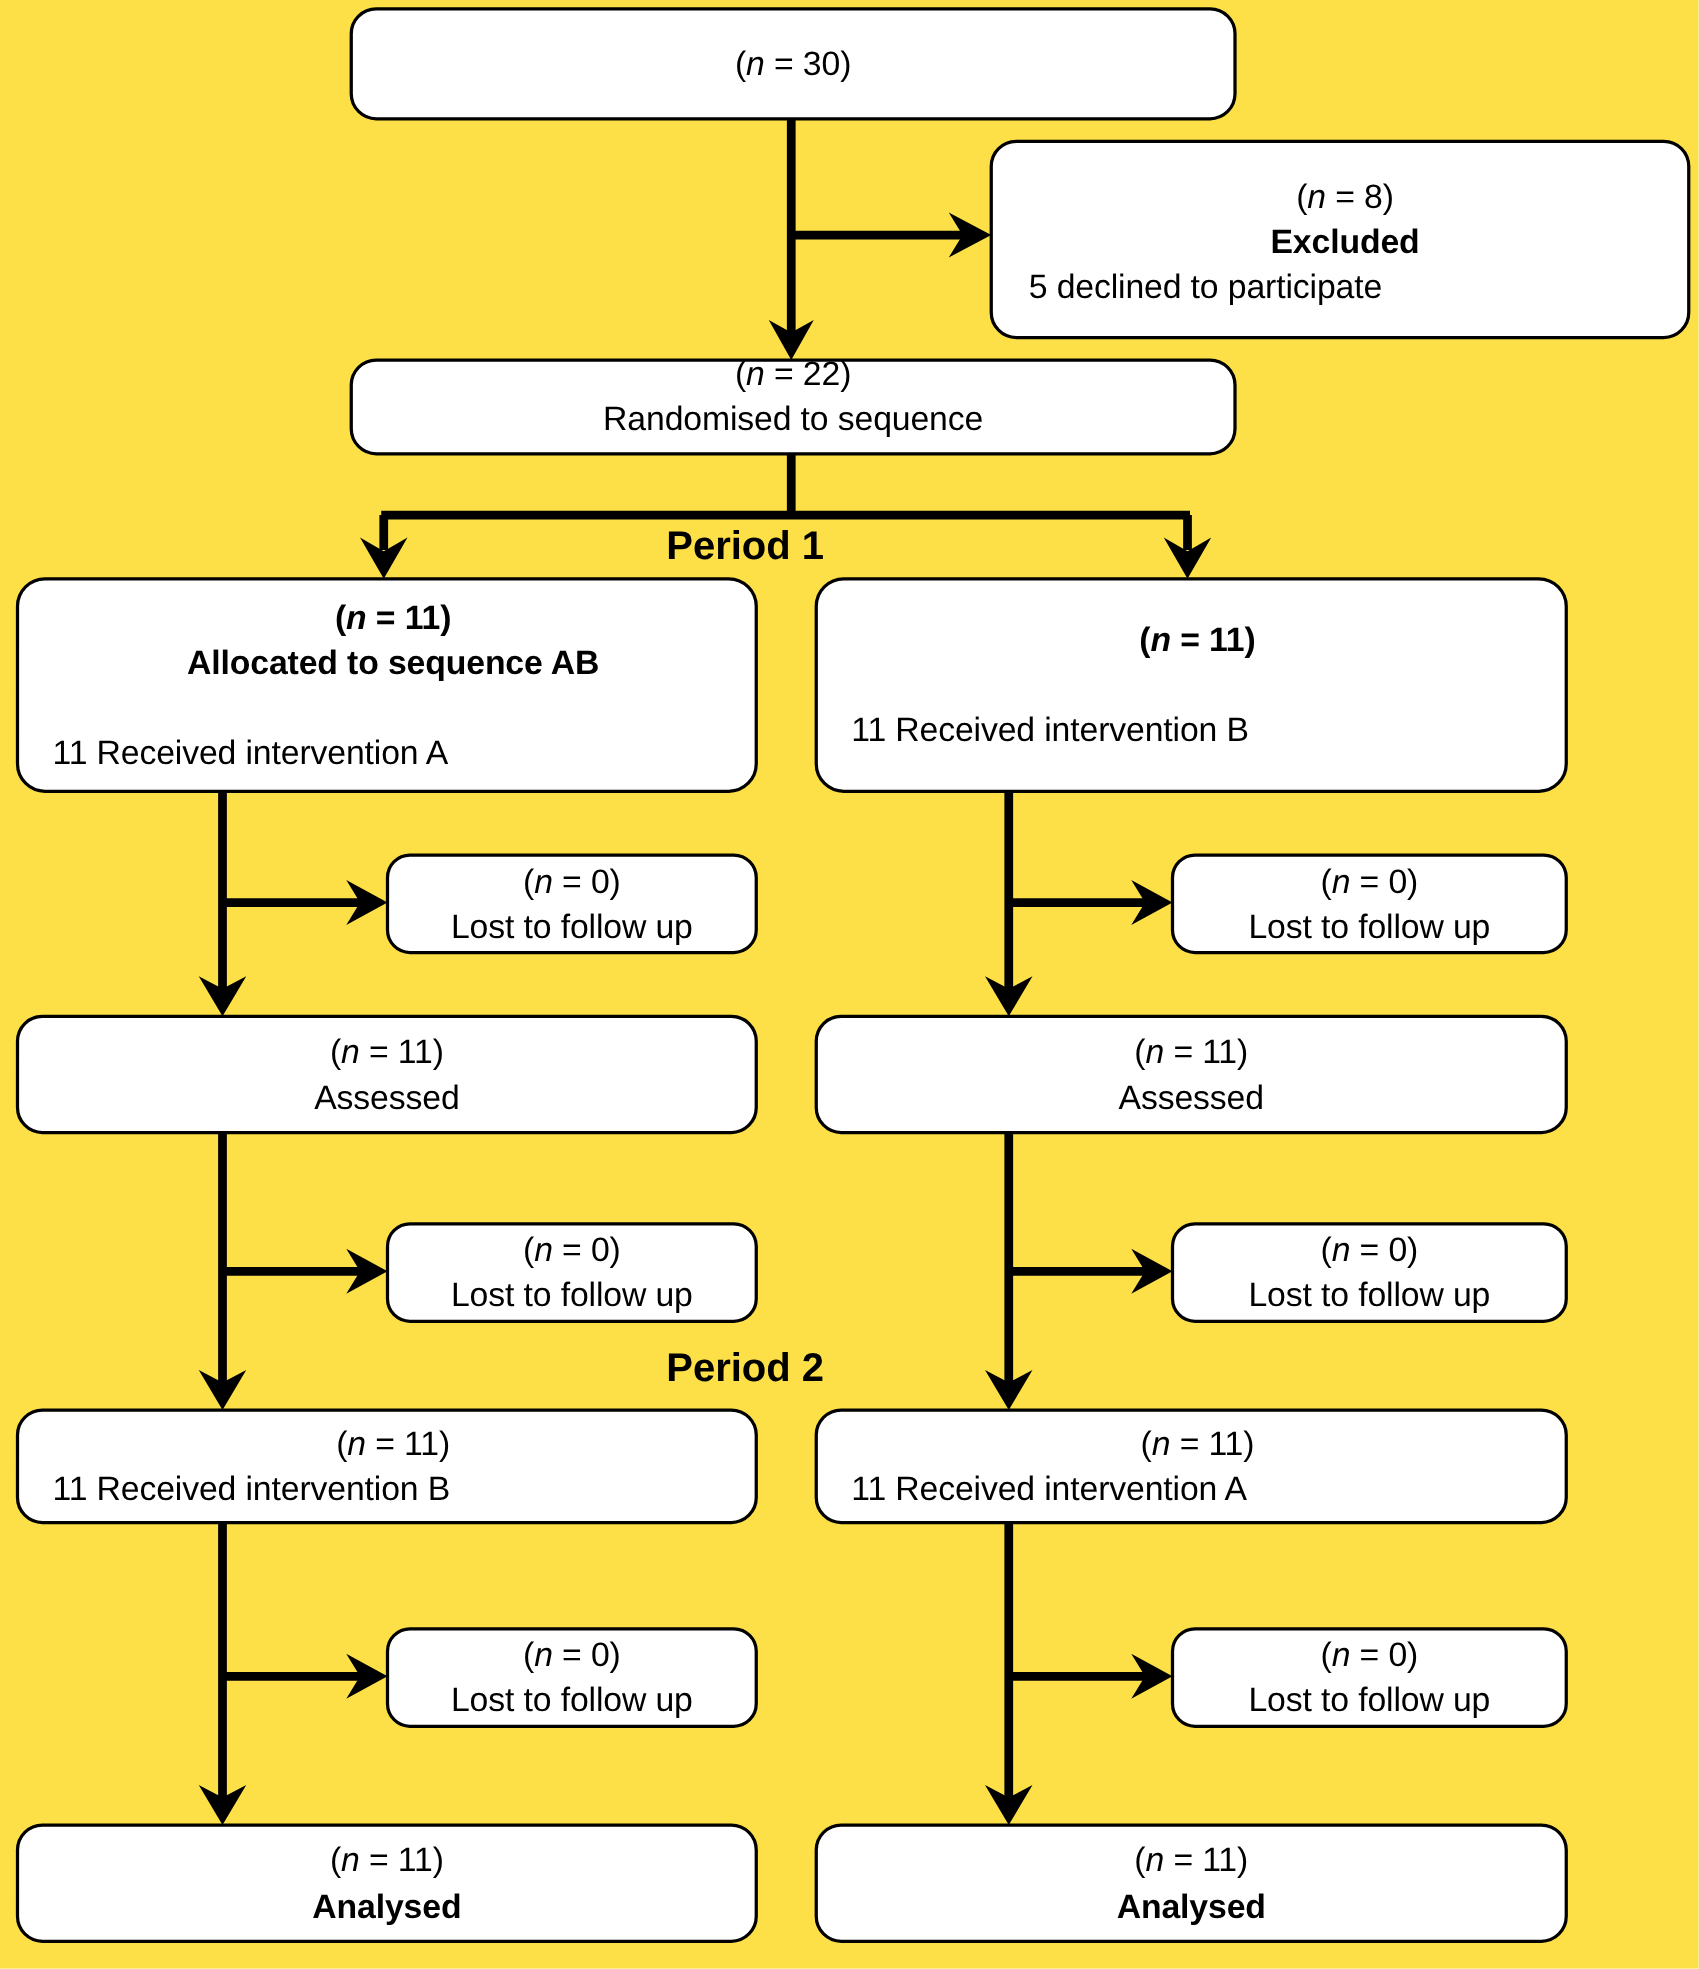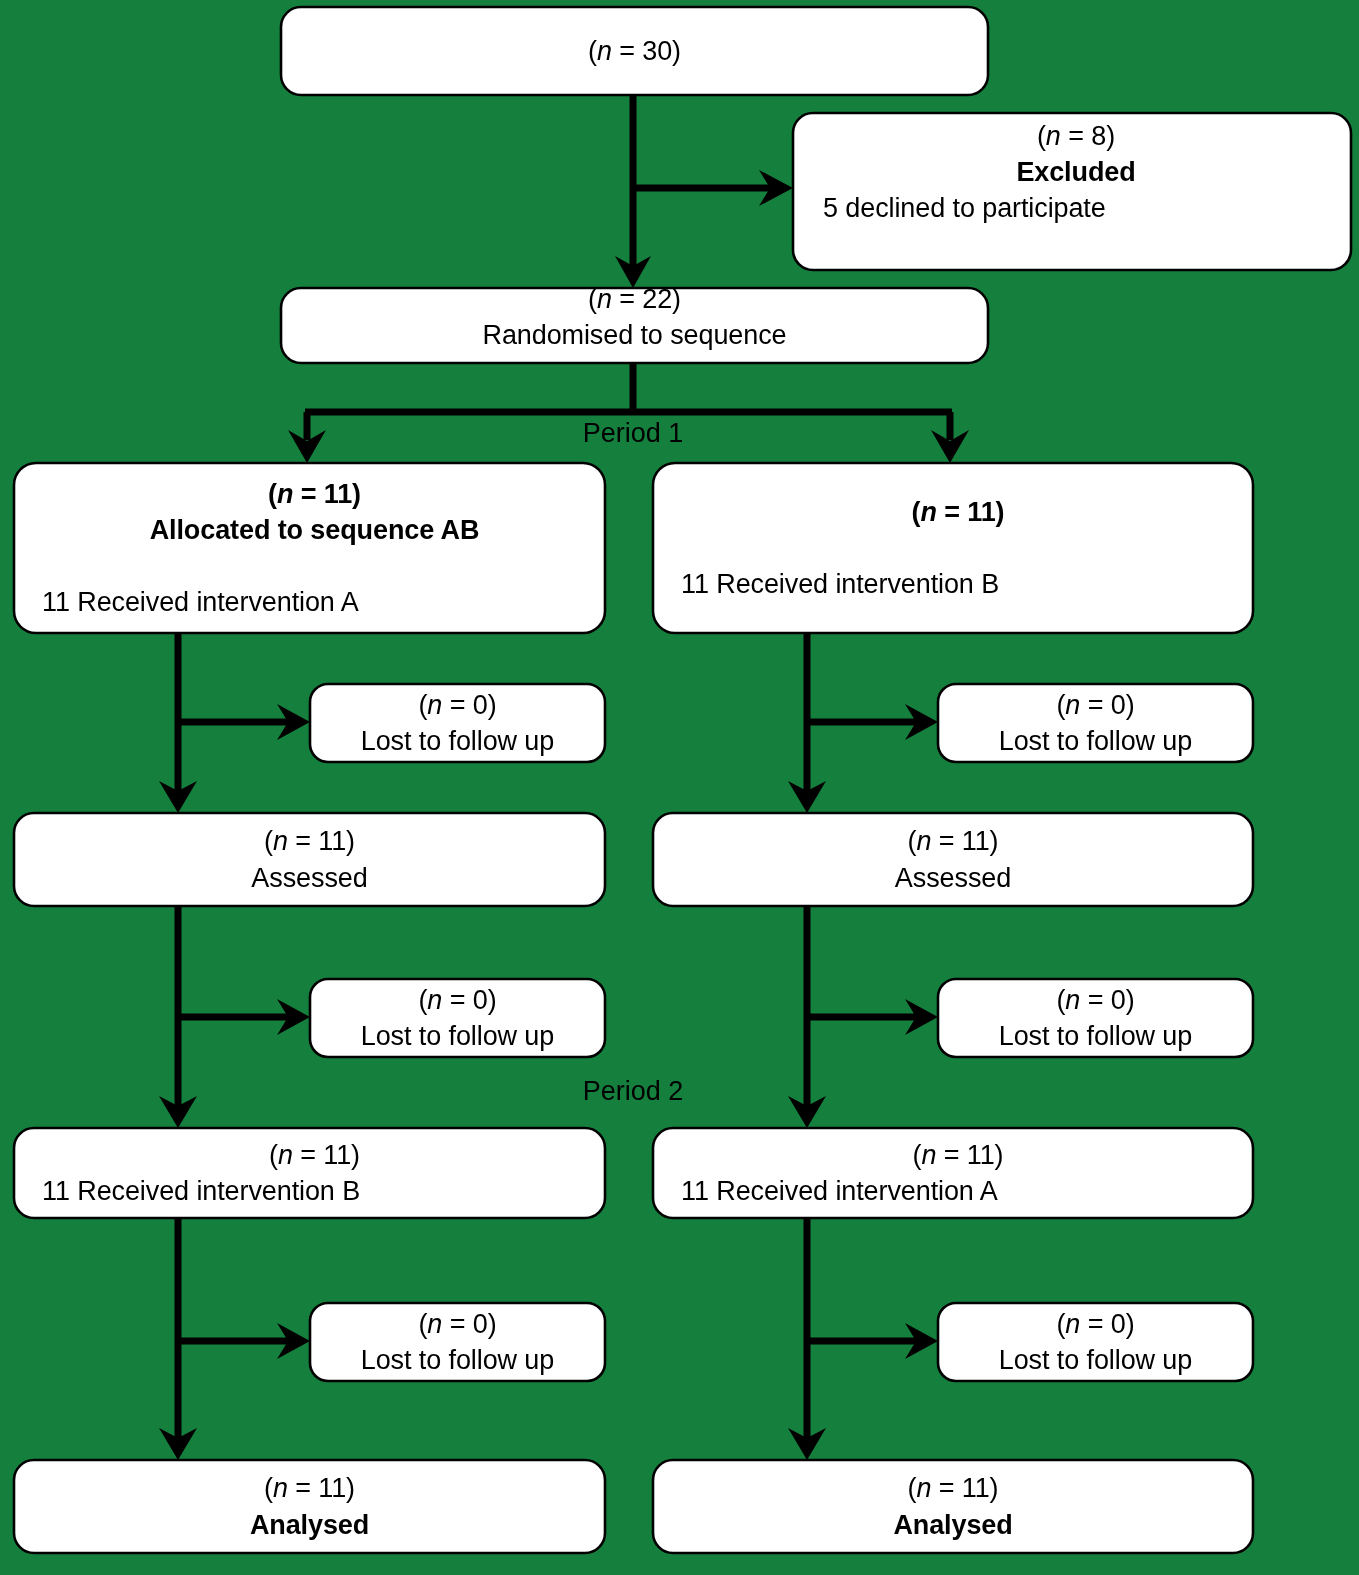--- a/index.html
+++ b/index.html
@@ -7,21 +7,21 @@
     padding: 0;
     background: #ffffff;
   }
   body {
     font-family: "Liberation Sans", sans-serif;
   }
   #diagram-root {
     position: relative;
     width: 1359px;
     height: 1575px;
-    background: #15803d;
+    background: #fde047;
     overflow: hidden;
   }
   svg.flow {
     position: absolute;
     top: 0;
     left: 0;
     width: 1359px;
     height: 1575px;
   }
   .node-box {
@@ -50,25 +50,25 @@
     letter-spacing: -0.1px;
   }
   .ln { white-space: nowrap; }
   .ln.center { text-align: center; }
   .ln.left   { text-align: left; }
   .ln.bold   { font-weight: bold; }
   .ln.spacer { visibility: hidden; }
   .n-ital { font-style: italic; }
   .period-label {
     position: absolute;
-    font-size: 27px;
-    font-weight: normal;
+    font-size: 32px;
+    font-weight: bold;
     color: #000000;
     white-space: nowrap;
-    text-align: center;
+    text-align: left;
   }
 </style>
 </head>
 <body>
 
 <div id="diagram-root">
 
   <svg class="flow" viewBox="0 0 1359 1575" xmlns="http://www.w3.org/2000/svg">
 
     <rect class="node-box" x="281" y="7" width="707" height="88" rx="20" ry="20"></rect>
@@ -157,21 +157,21 @@
       <polygon class="arrowhead" points="807,1460 788,1428 807,1438 826,1428"></polygon>
       <path class="conn" d="M807,1341 L920,1341"></path>
       <polygon class="arrowhead" points="938,1341 905,1323 916,1341 905,1359"></polygon>
     </g>
   </svg>
 
   <div class="box-text" style="left:281px; top:7px; width:707px; height:88px;">
     <div class="ln center">(<span class="n-ital">n</span> = 30)</div>
   </div>
 
-  <div class="box-text" style="left:793px; top:109px; width:558px; height:126px; padding-left:30px; padding-right:22px;">
+  <div class="box-text" style="left:793px; top:130px; width:558px; height:126px; padding-left:30px; padding-right:22px;">
     <div class="ln center">(<span class="n-ital">n</span> = 8)</div>
     <div class="ln center bold">Excluded</div>
     <div class="ln left">5 declined to participate</div>
   </div>
 
   <div class="box-text" style="left:281px; top:288px; width:707px; height:58px;">
     <div class="ln center">(<span class="n-ital">n</span> = 22)</div>
     <div class="ln center">Randomised to sequence</div>
   </div>
 

